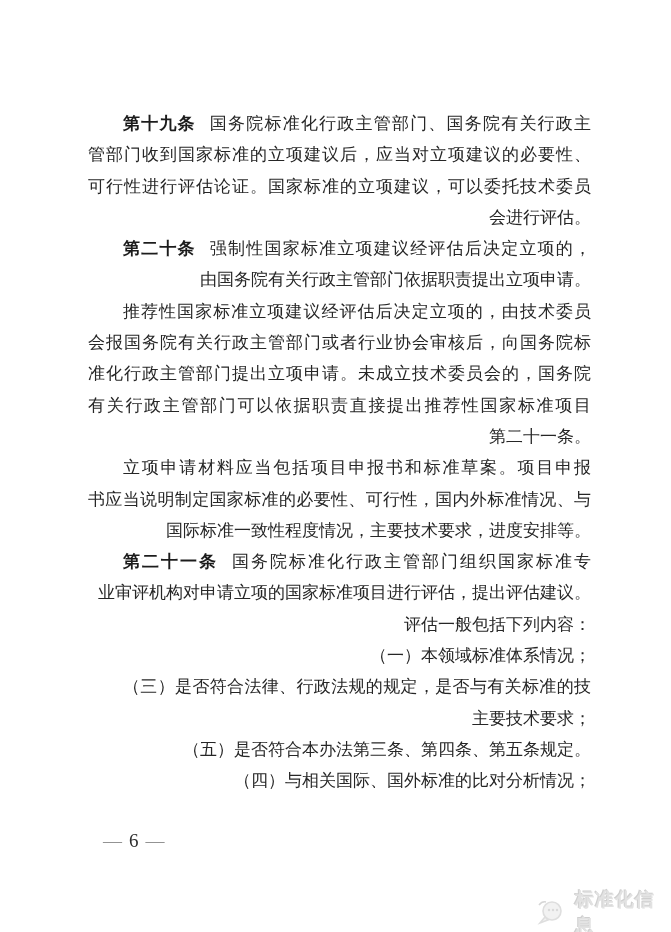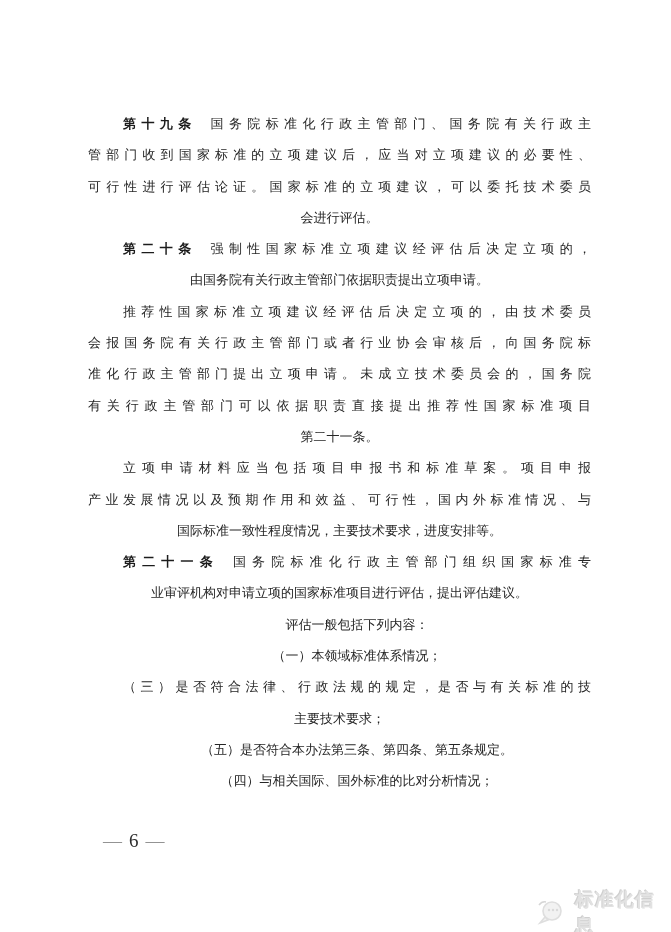--- a/index.html
+++ b/index.html
@@ -9,25 +9,25 @@
     height: 932px;
     background: #ffffff;
     overflow: hidden;
     font-family: "Liberation Serif", "DejaVu Serif", serif;
   }
   .textblock {
     position: absolute;
     left: 88px;
     top: 108px;
     width: 503px;
-    font-size: 13px;
+    font-size: 17px;
     line-height: 31.3px;
     color: #262626;
   }
-  .line { text-align: center; white-space: normal; }
+  .line { text-align: right; white-space: normal; }
   .line.justify { text-align: justify; text-align-last: justify; }
   .line.indent { padding-left: 35px; }
   .head {
     font-family: "Liberation Sans", "DejaVu Sans", sans-serif;
     font-weight: 700;
     color: #1c1c1c;
     margin-right: 14px;
   }
   .footer {
     position: absolute;
@@ -68,21 +68,21 @@
     <div class="line justify"><span>可行性进行评估论证。国家标准的立项建议，可以委托技术委员</span></div>
     <div class="line"><span>会进行评估。</span></div>
     <div class="line indent justify"><b class="head">第二十条</b><span>强制性国家标准立项建议经评估后决定立项的，</span></div>
     <div class="line"><span>由国务院有关行政主管部门依据职责提出立项申请。</span></div>
     <div class="line indent justify"><span>推荐性国家标准立项建议经评估后决定立项的，由技术委员</span></div>
     <div class="line justify"><span>会报国务院有关行政主管部门或者行业协会审核后，向国务院标</span></div>
     <div class="line justify"><span>准化行政主管部门提出立项申请。未成立技术委员会的，国务院</span></div>
     <div class="line justify"><span>有关行政主管部门可以依据职责直接提出推荐性国家标准项目</span></div>
     <div class="line"><span>第二十一条。</span></div>
     <div class="line indent justify"><span>立项申请材料应当包括项目申报书和标准草案。项目申报</span></div>
-    <div class="line justify"><span>产业发展情况以及预期作用和效益、可行性，国内外标准情况、与</span></div>
+    <div class="line justify"><span>书应当说明制定国家标准的必要性、可行性，国内外标准情况、与</span></div>
     <div class="line"><span>国际标准一致性程度情况，主要技术要求，进度安排等。</span></div>
     <div class="line indent justify"><b class="head">第二十一条</b><span>国务院标准化行政主管部门组织国家标准专</span></div>
     <div class="line"><span>业审评机构对申请立项的国家标准项目进行评估，提出评估建议。</span></div>
     <div class="line indent"><span>评估一般包括下列内容：</span></div>
     <div class="line indent"><span>（一）本领域标准体系情况；</span></div>
     <div class="line indent justify"><span>（三）是否符合法律、行政法规的规定，是否与有关标准的技</span></div>
     <div class="line"><span>主要技术要求；</span></div>
     <div class="line indent"><span>（五）是否符合本办法第三条、第四条、第五条规定。</span></div>
     <div class="line indent"><span>（四）与相关国际、国外标准的比对分析情况；</span></div>
   </div>

